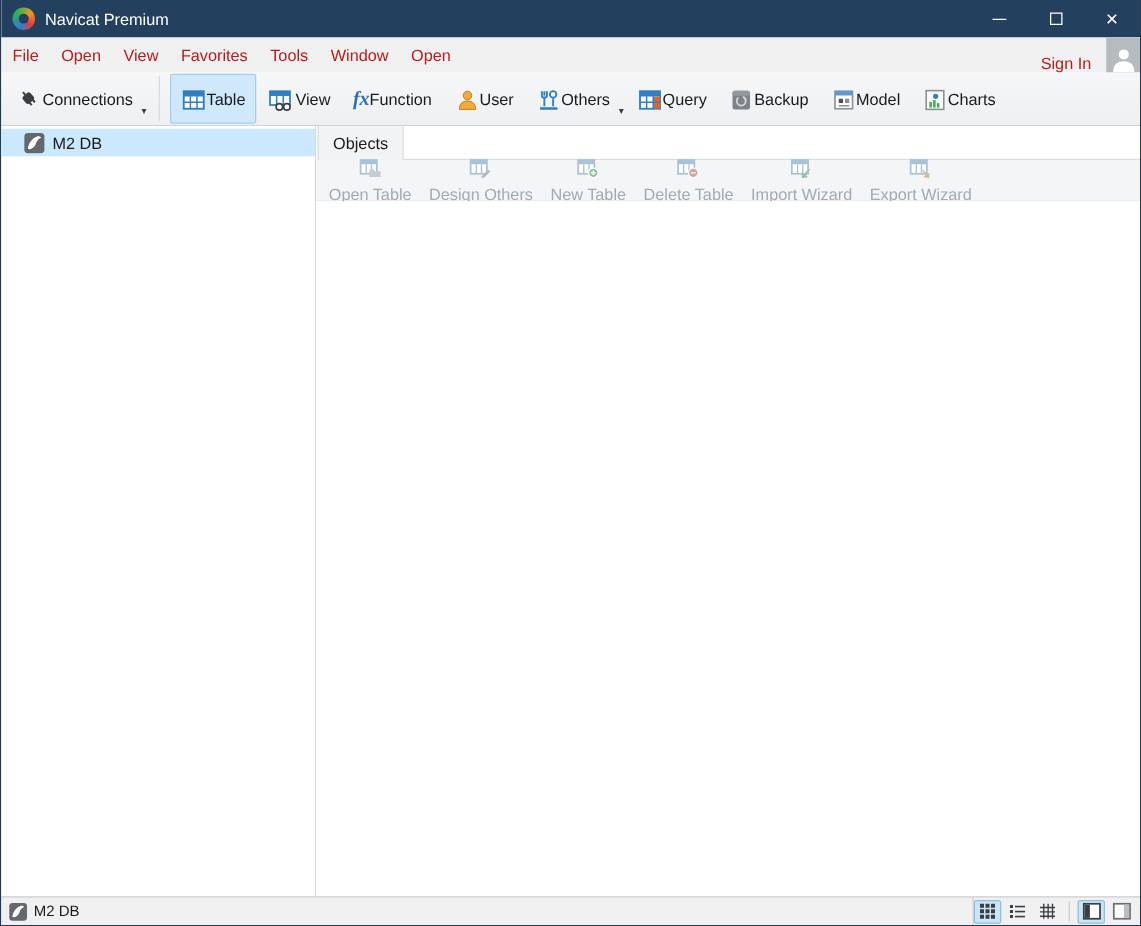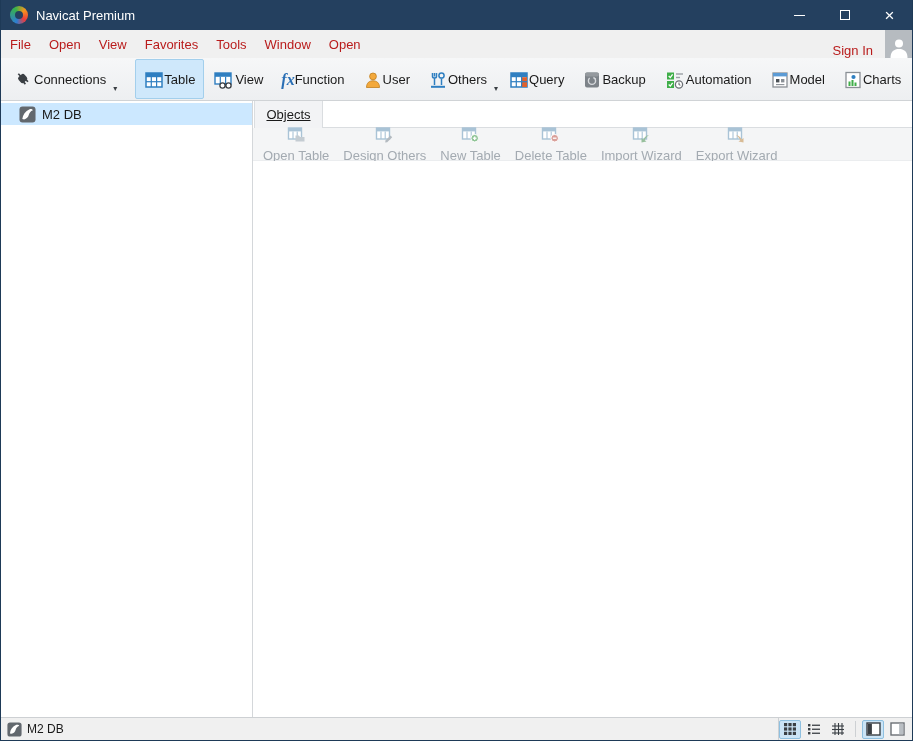--- a/index.html
+++ b/index.html
@@ -35,21 +35,21 @@
   .tb-sep { width:1px; height:36px; background:#d8dbde; margin:0 8px; }
   .fx-glyph { font-family:"Liberation Serif","DejaVu Serif",serif; font-style:italic; font-weight:bold; font-size:16px; color:#2a6fb5; }
 
   
   .main-row { flex:1; display:flex; min-height:0; }
   .sidebar { width:252px; flex:0 0 auto; background:#fff; border-right:1px solid #d4d7da; padding-top:2px; }
   .conn-item { height:22px; display:flex; align-items:center; gap:6px; padding-left:18px; font-size:13px; color:#1a1a1a; background:#cce8ff; }
 
   .main-area { flex:1; display:flex; flex-direction:column; min-width:0; }
   .tabstrip { height:27px; display:flex; align-items:stretch; background:#fff; flex:0 0 auto; }
-  .tab { width:69px; margin-left:1px; background:#f2f3f5; border:1px solid #dadde0; border-bottom:none; border-top:none; display:flex; align-items:center; justify-content:center; font-size:13px; color:#1a1a1a;text-decoration:underline; }
+  .tab { width:69px; margin-left:1px; background:#f2f3f5; border:1px solid #dadde0; border-bottom:none; border-top:none; display:flex; align-items:center; justify-content:center; font-size:13px; color:#1a1a1a; }
   .tabstrip-rest { flex:1; border-bottom:1px solid #dadde0; }
 
   .obj-toolbar { height:33px; background:#f4f5f6; display:flex; align-items:center; padding:0 10px; gap:14px; flex:0 0 auto; border-bottom:1px solid #ebedef; }
   .obj-btn { display:flex; align-items:center; gap:5px; font-size:13px; color:#a3aab1; white-space:nowrap;flex-direction:column; }
   .content { flex:1; background:#fff; }
 
   
   .statusbar { height:23px; background:#f0f0f0; border-top:1px solid #cdd0d3; display:flex; align-items:center; font-size:12px; color:#1a1a1a; flex:0 0 auto; }
   .sb-left { width:252px; flex:0 0 auto; padding-left:8px; border-right:1px solid #cdd0d3; height:100%; display:flex; align-items:center; }
   .sb-mid { flex:1; display:flex; align-items:center; gap:5px; padding-left:6px; height:100%; }
@@ -196,35 +196,20 @@
         <svg width="20" height="20" viewBox="0 0 20 20">
           <rect x="3" y="2.5" width="14" height="15" rx="2" fill="#7d8389"></rect>
           <rect x="3" y="2.5" width="14" height="4" rx="2" fill="#94999e"></rect>
           <circle cx="10" cy="10.8" r="3.6" fill="none" stroke="#d7dadd" stroke-width="1.4" stroke-dasharray="14 4"></circle>
           <path d="M12.8 8.2 L14.2 8.6 L13.4 10" fill="#d7dadd"></path>
         </svg>
       </span>
       <span class="tb-label">Backup</span>
     </div>
 
-    <div class="tb-btn">
-      <span class="tb-icon">
-        <svg width="22" height="20" viewBox="0 0 22 20">
-          <rect x="3" y="2.5" width="7" height="7" fill="#3fae49"></rect>
-          <path d="M4.7 6 L6.3 7.6 L8.6 4.3" stroke="#fff" stroke-width="1.3" fill="none"></path>
-          <line x1="12" y1="4" x2="19" y2="4" stroke="#9aa0a5" stroke-width="1.4"></line>
-          <line x1="12" y1="7.5" x2="16" y2="7.5" stroke="#9aa0a5" stroke-width="1.4"></line>
-          <rect x="3" y="11" width="7" height="7" fill="#3fae49"></rect>
-          <path d="M4.7 14.5 L6.3 16.1 L8.6 12.8" stroke="#fff" stroke-width="1.3" fill="none"></path>
-          <circle cx="15" cy="14.5" r="3.6" fill="#fff" stroke="#6b7075" stroke-width="1.3"></circle>
-          <path d="M15 12.6 L15 14.5 L16.4 15.4" stroke="#6b7075" stroke-width="1.1" fill="none"></path>
-        </svg>
-      </span>
-      <span class="tb-label">Automation</span>
-    </div>
 
     <div class="tb-btn">
       <span class="tb-icon">
         <svg width="20" height="20" viewBox="0 0 20 20">
           <rect x="3" y="3" width="14" height="14" fill="#fff" stroke="#8a9096" stroke-width="1.3"></rect>
           <rect x="3" y="3" width="14" height="3.4" fill="#5b9bd5"></rect>
           <rect x="6" y="9" width="3.4" height="3.4" fill="#4c5257"></rect>
           <rect x="11" y="9" width="3.4" height="3.4" fill="#8a9096"></rect>
           <line x1="6" y1="14.6" x2="14.4" y2="14.6" stroke="#8a9096" stroke-width="1.1"></line>
         </svg>

